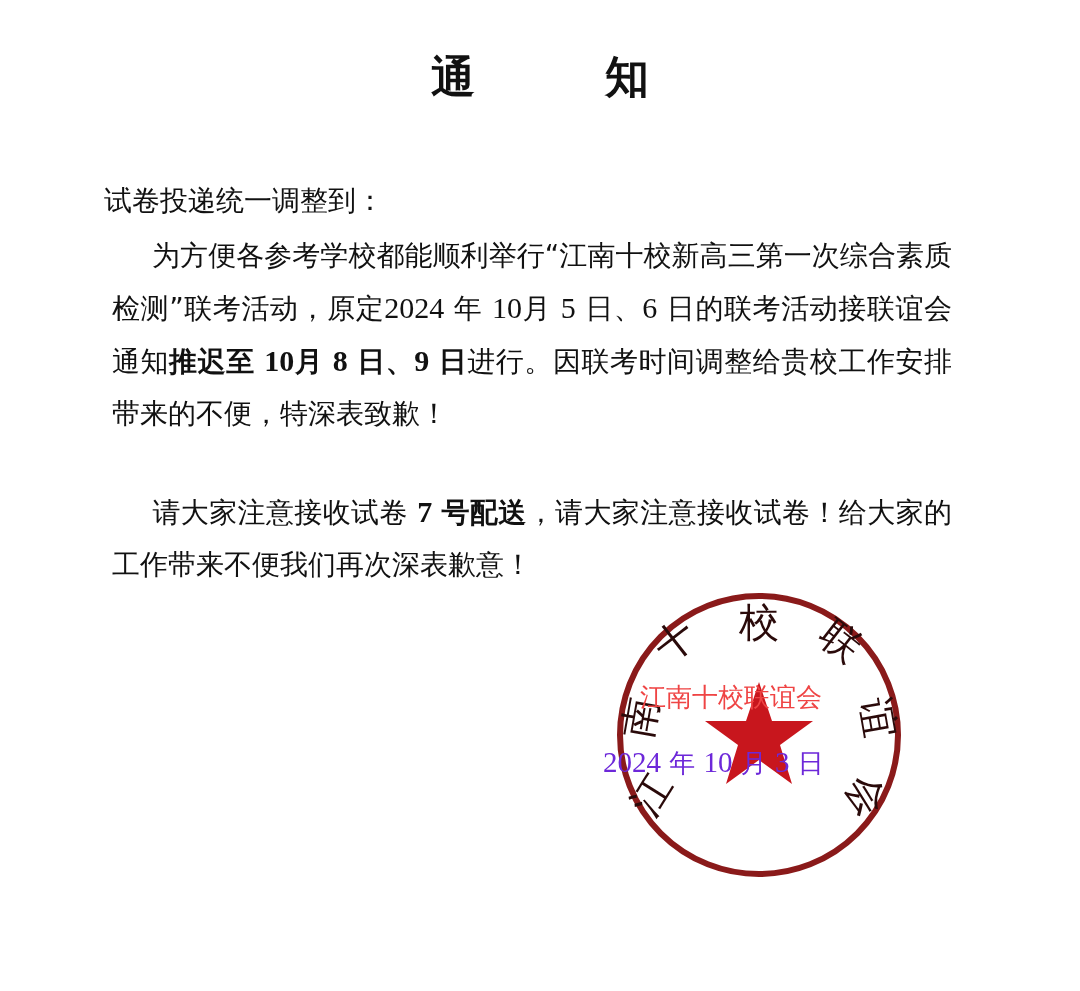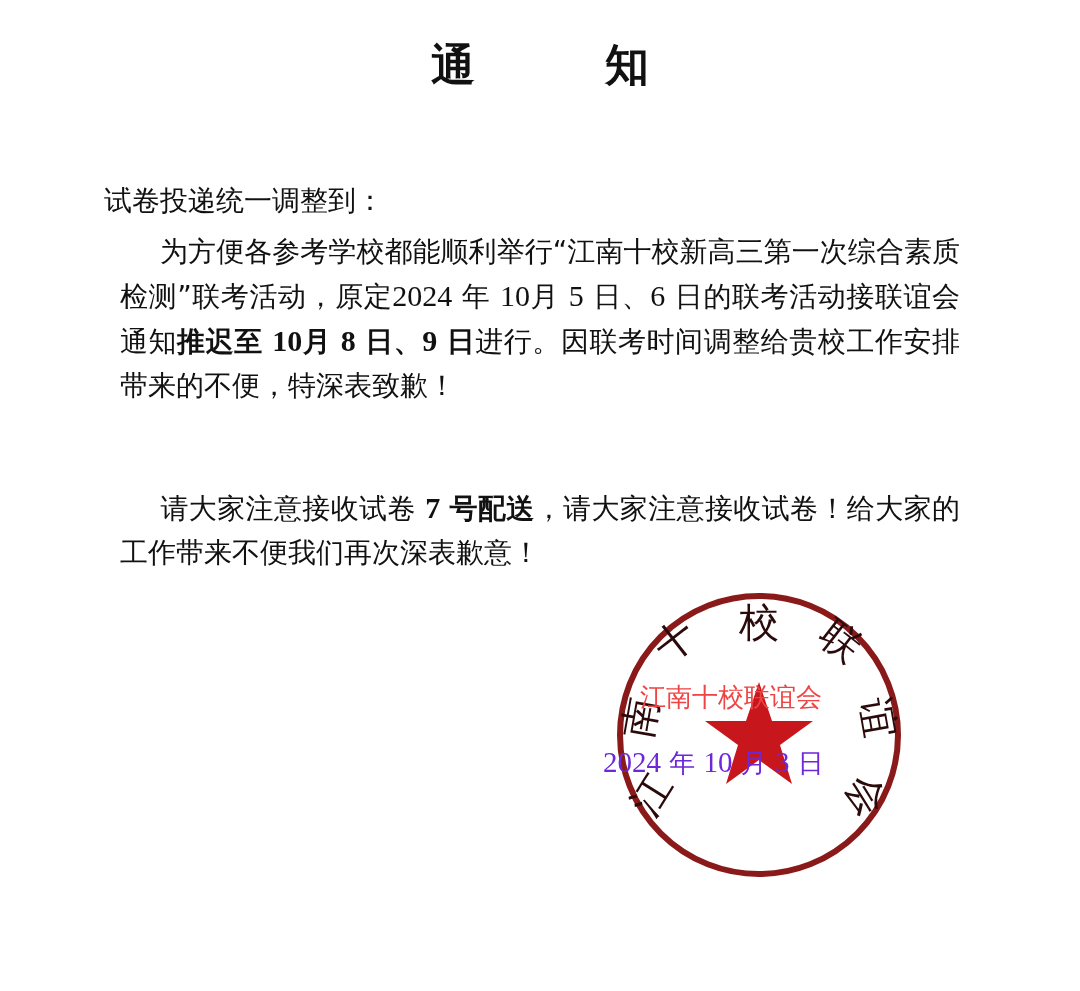--- a/index.html
+++ b/index.html
@@ -2,33 +2,33 @@
 <html><head>
 <meta charset="utf-8">
 <style>
   html, body { margin: 0; padding: 0; background: #ffffff; }
   body {
     width: 1080px; height: 991px; position: relative; overflow: hidden;
     font-family: "DejaVu Serif", "Liberation Serif", serif;
     color: #111111;
   }
   .title {
-    position: absolute; top: 36px; left: 0; width: 1080px;
+    position: absolute; top: 48px; left: 0; width: 1080px;
     text-align: center; font-size: 44px; font-weight: bold;
     font-family: "DejaVu Serif", serif; letter-spacing: 0;
   }
   .title span { display: inline-block; }
   .title .t1 { margin-right: 130px; }
   .greeting {
     position: absolute; top: 182px; left: 104px;
     font-size: 28px; font-family: "DejaVu Sans", sans-serif;
   }
   .para {
-    position: absolute; left: 120px; width: 840px;
-    font-size: 28px; line-height: 44px;
+    position: absolute; left: 112px; width: 840px;
+    font-size: 28px; line-height: 52px;
     font-family: "DejaVu Sans", sans-serif;
     text-align: justify;
   }
   .para.p1 { top: 230px; }
   .para.p2 { top: 486px; }
   .indent { display: inline-block; width: 40px; }
   .para .num { font-family: "Liberation Serif", serif; font-size: 30px; }
   .para b { font-weight: bold; }
   .stamp {
     position: absolute; left: 614px; top: 590px; width: 290px; height: 290px;

